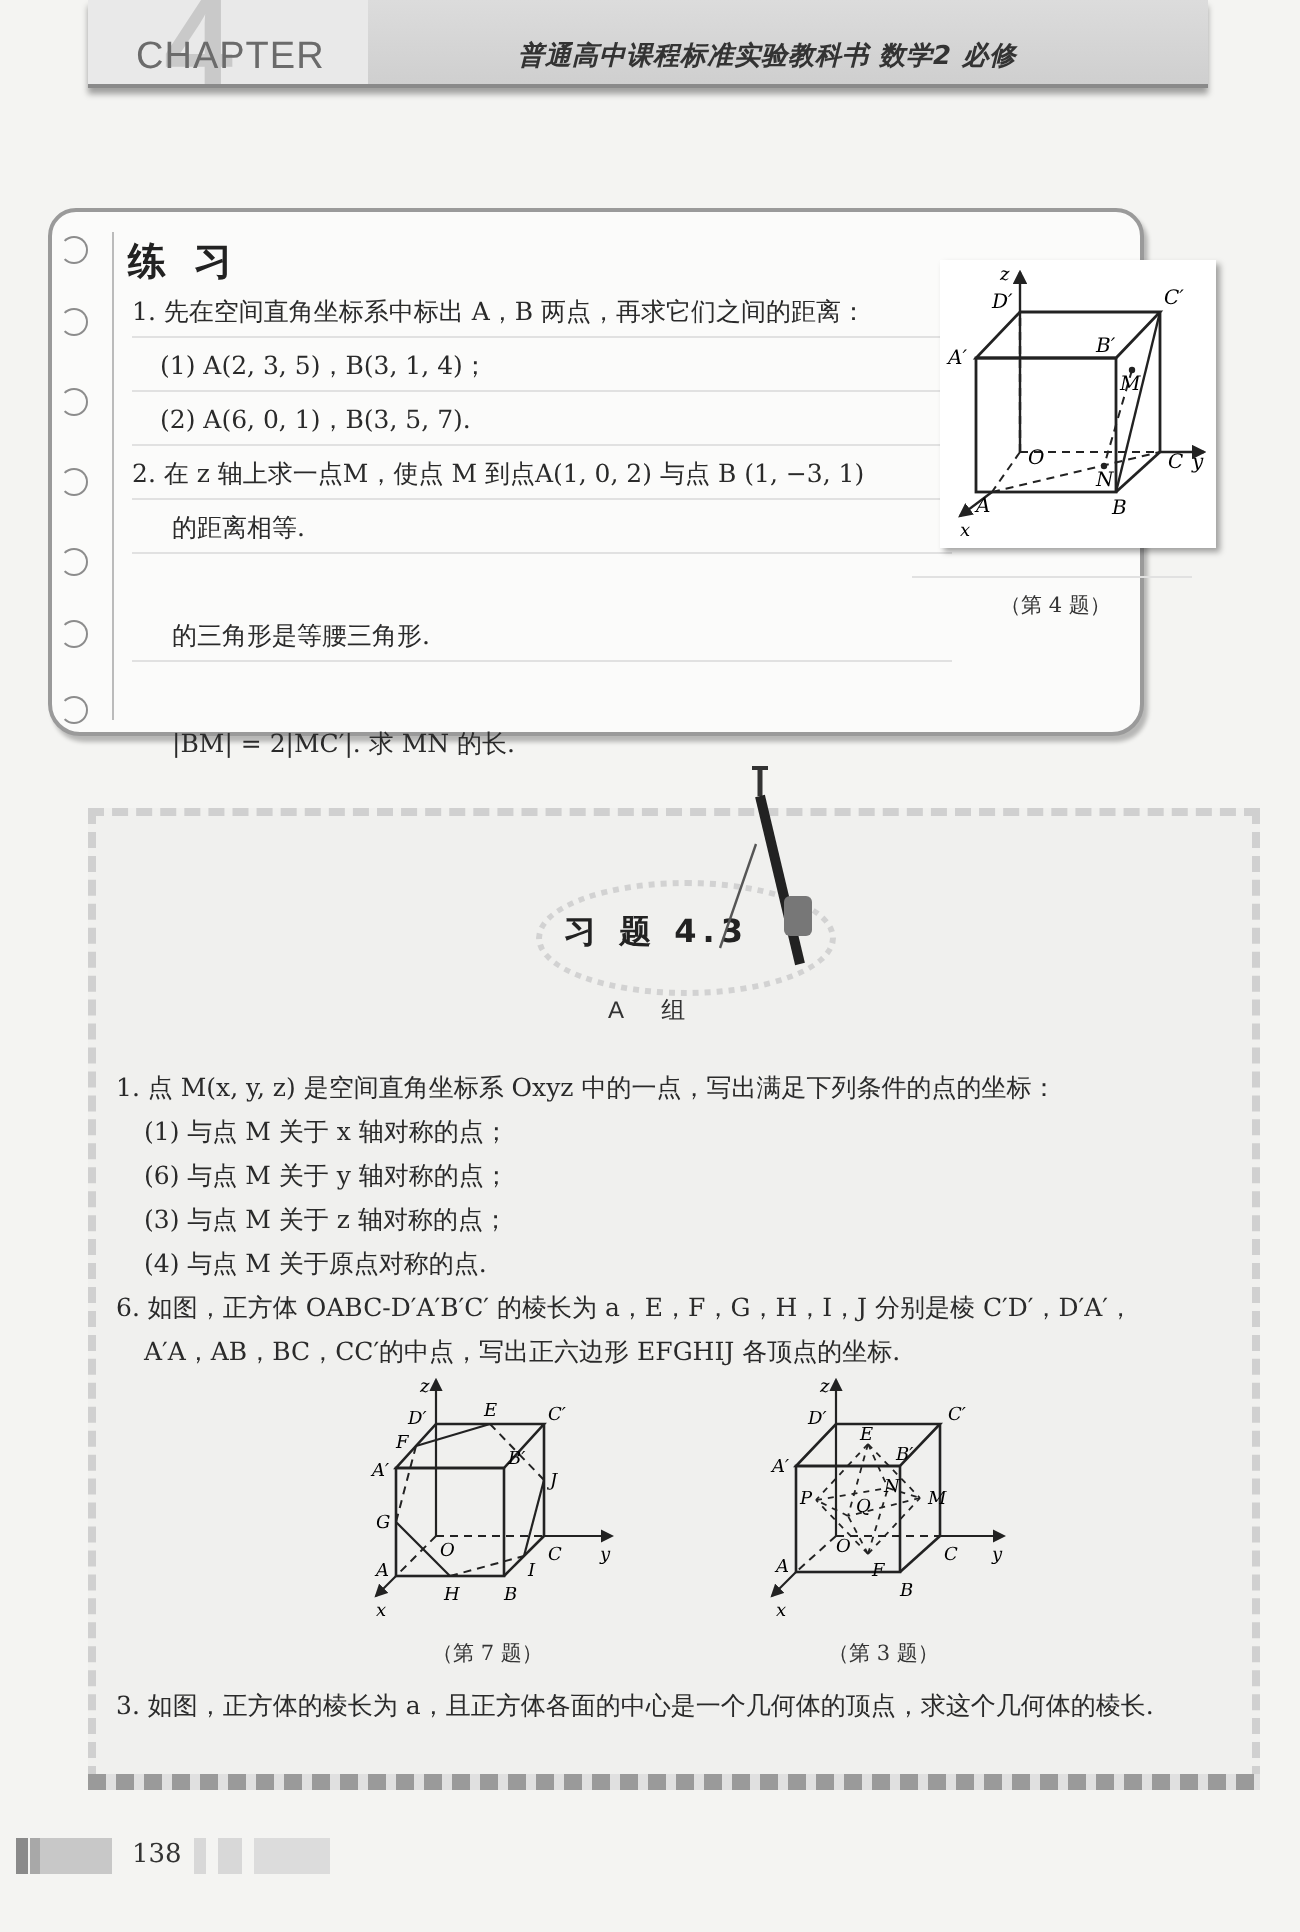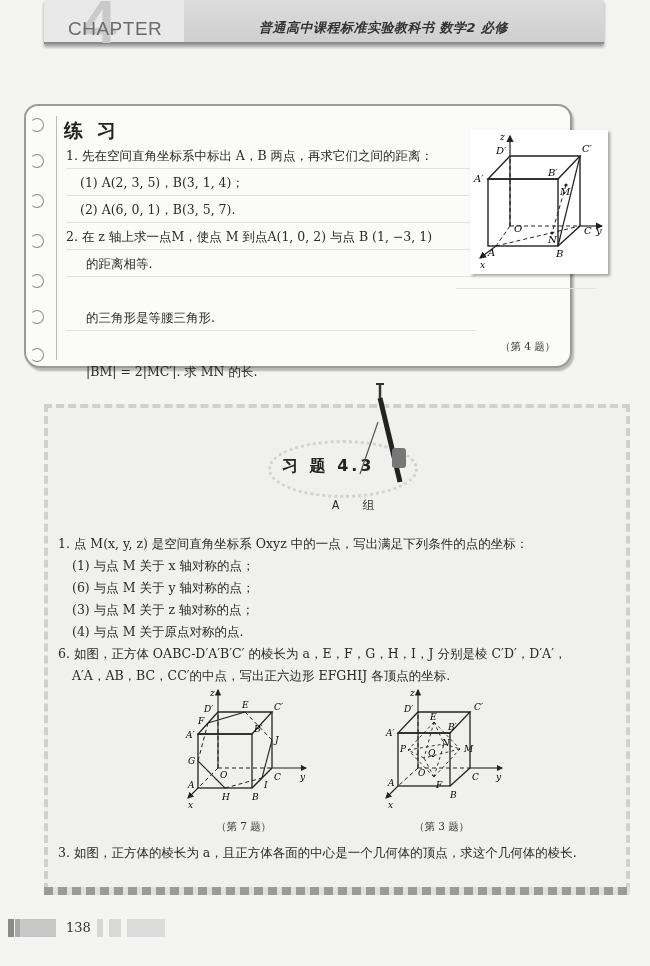--- a/index.html
+++ b/index.html
@@ -49,42 +49,42 @@
     position: absolute; left: 40px; width: 410px; height: 27px; border-bottom: 1px solid #e1e1e1;
     font-size: 12.5px; line-height: 27px; white-space: nowrap;
   }
   .pline.indent { padding-left: 14px; }
   .pline.indent2 { padding-left: 20px; }
 
   .fig4 {
     position: absolute; left: 470px; top: 130px; width: 138px; height: 144px;
     background: #fff; box-shadow: 2px 2px 3px rgba(0,0,0,0.35);
   }
-  .fig4-cap { position: absolute; left: 500px; top: 296px; font-size: 10.5px; color: #333; margin-top: 44px; }
+  .fig4-cap { position: absolute; left: 500px; top: 296px; font-size: 10.5px; color: #333; }
   .fig4-line { position: absolute; left: 456px; width: 140px; border-bottom: 1px solid #e1e1e1; }
 
   
   .ex-box {
     position: absolute; left: 44px; top: 404px; width: 586px; height: 487px;
     background: #f0f0ee;
     border: 4px dashed #d0d0d0;
   }
   .ex-box::after {
     content: ""; position: absolute; left: -4px; right: -4px; bottom: -8px; height: 8px;
     background: repeating-linear-gradient(90deg, #9a9a9a 0 9px, #e0e0e0 9px 14px);
   }
   .ex-title-wrap {
     position: absolute; left: 268px; top: 440px; width: 150px; height: 58px;
     border: 3px dotted #d2d2d2; border-radius: 50%;
   }
   .ex-title {
     position: absolute; left: 282px; top: 456px; font-family: "DejaVu Sans", sans-serif;
     font-size: 16px; font-weight: bold; color: #222; letter-spacing: 3px;
   }
-  .group-label { position: absolute; left: 332px; top: 497px; font-family: Liberation Mono, monospace; font-size: 12px; color: #333; letter-spacing: 8px; text-align: center; }
+  .group-label { position: absolute; left: 304px; top: 497px; font-family: Liberation Sans, sans-serif; font-size: 12px; color: #333; letter-spacing: 8px; text-align: center; }
   .compass { position: absolute; left: 356px; top: 382px; }
 
   .eline { position: absolute; left: 58px; font-size: 12.5px; white-space: nowrap; color: #2a2a2a; }
   .eline.sub { left: 72px; }
   .eline.cont { left: 72px; }
 
   .fig2 { position: absolute; left: 168px; top: 688px; }
   .fig3 { position: absolute; left: 370px; top: 688px; }
   .figcap { position: absolute; font-size: 10.5px; color: #333; }
   .fbar { position: absolute; top: 919px; height: 18px; }

